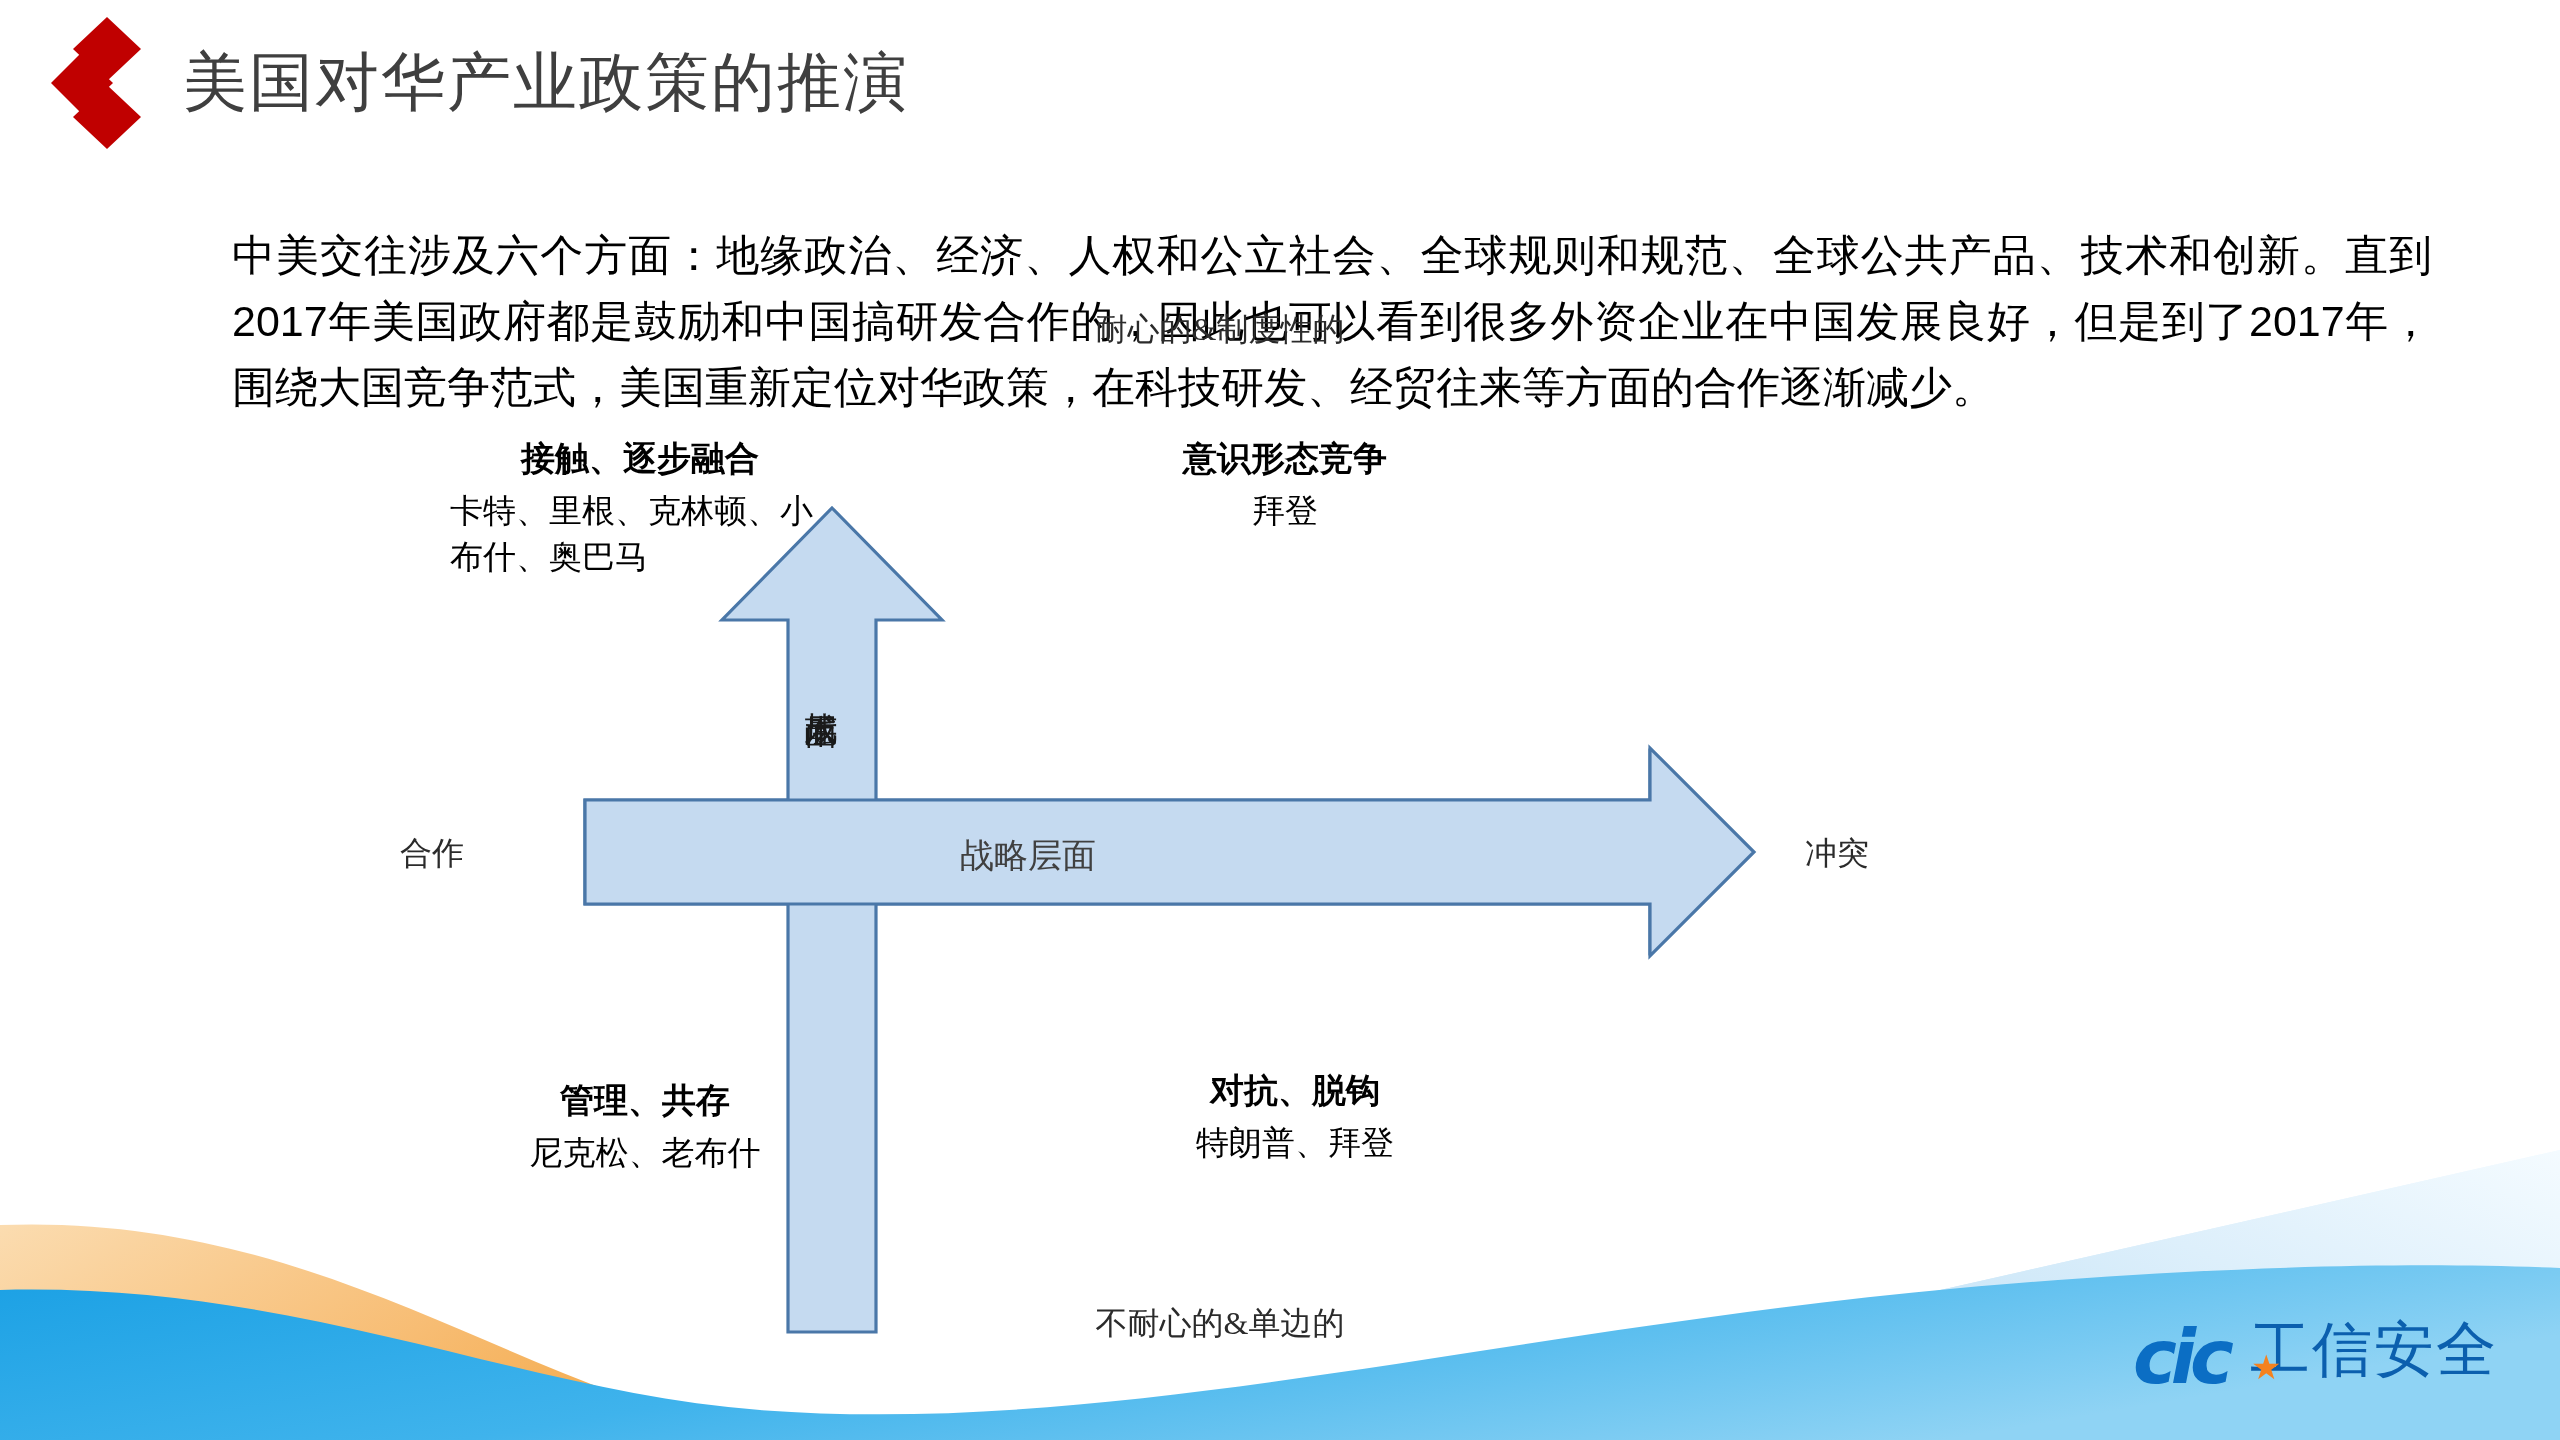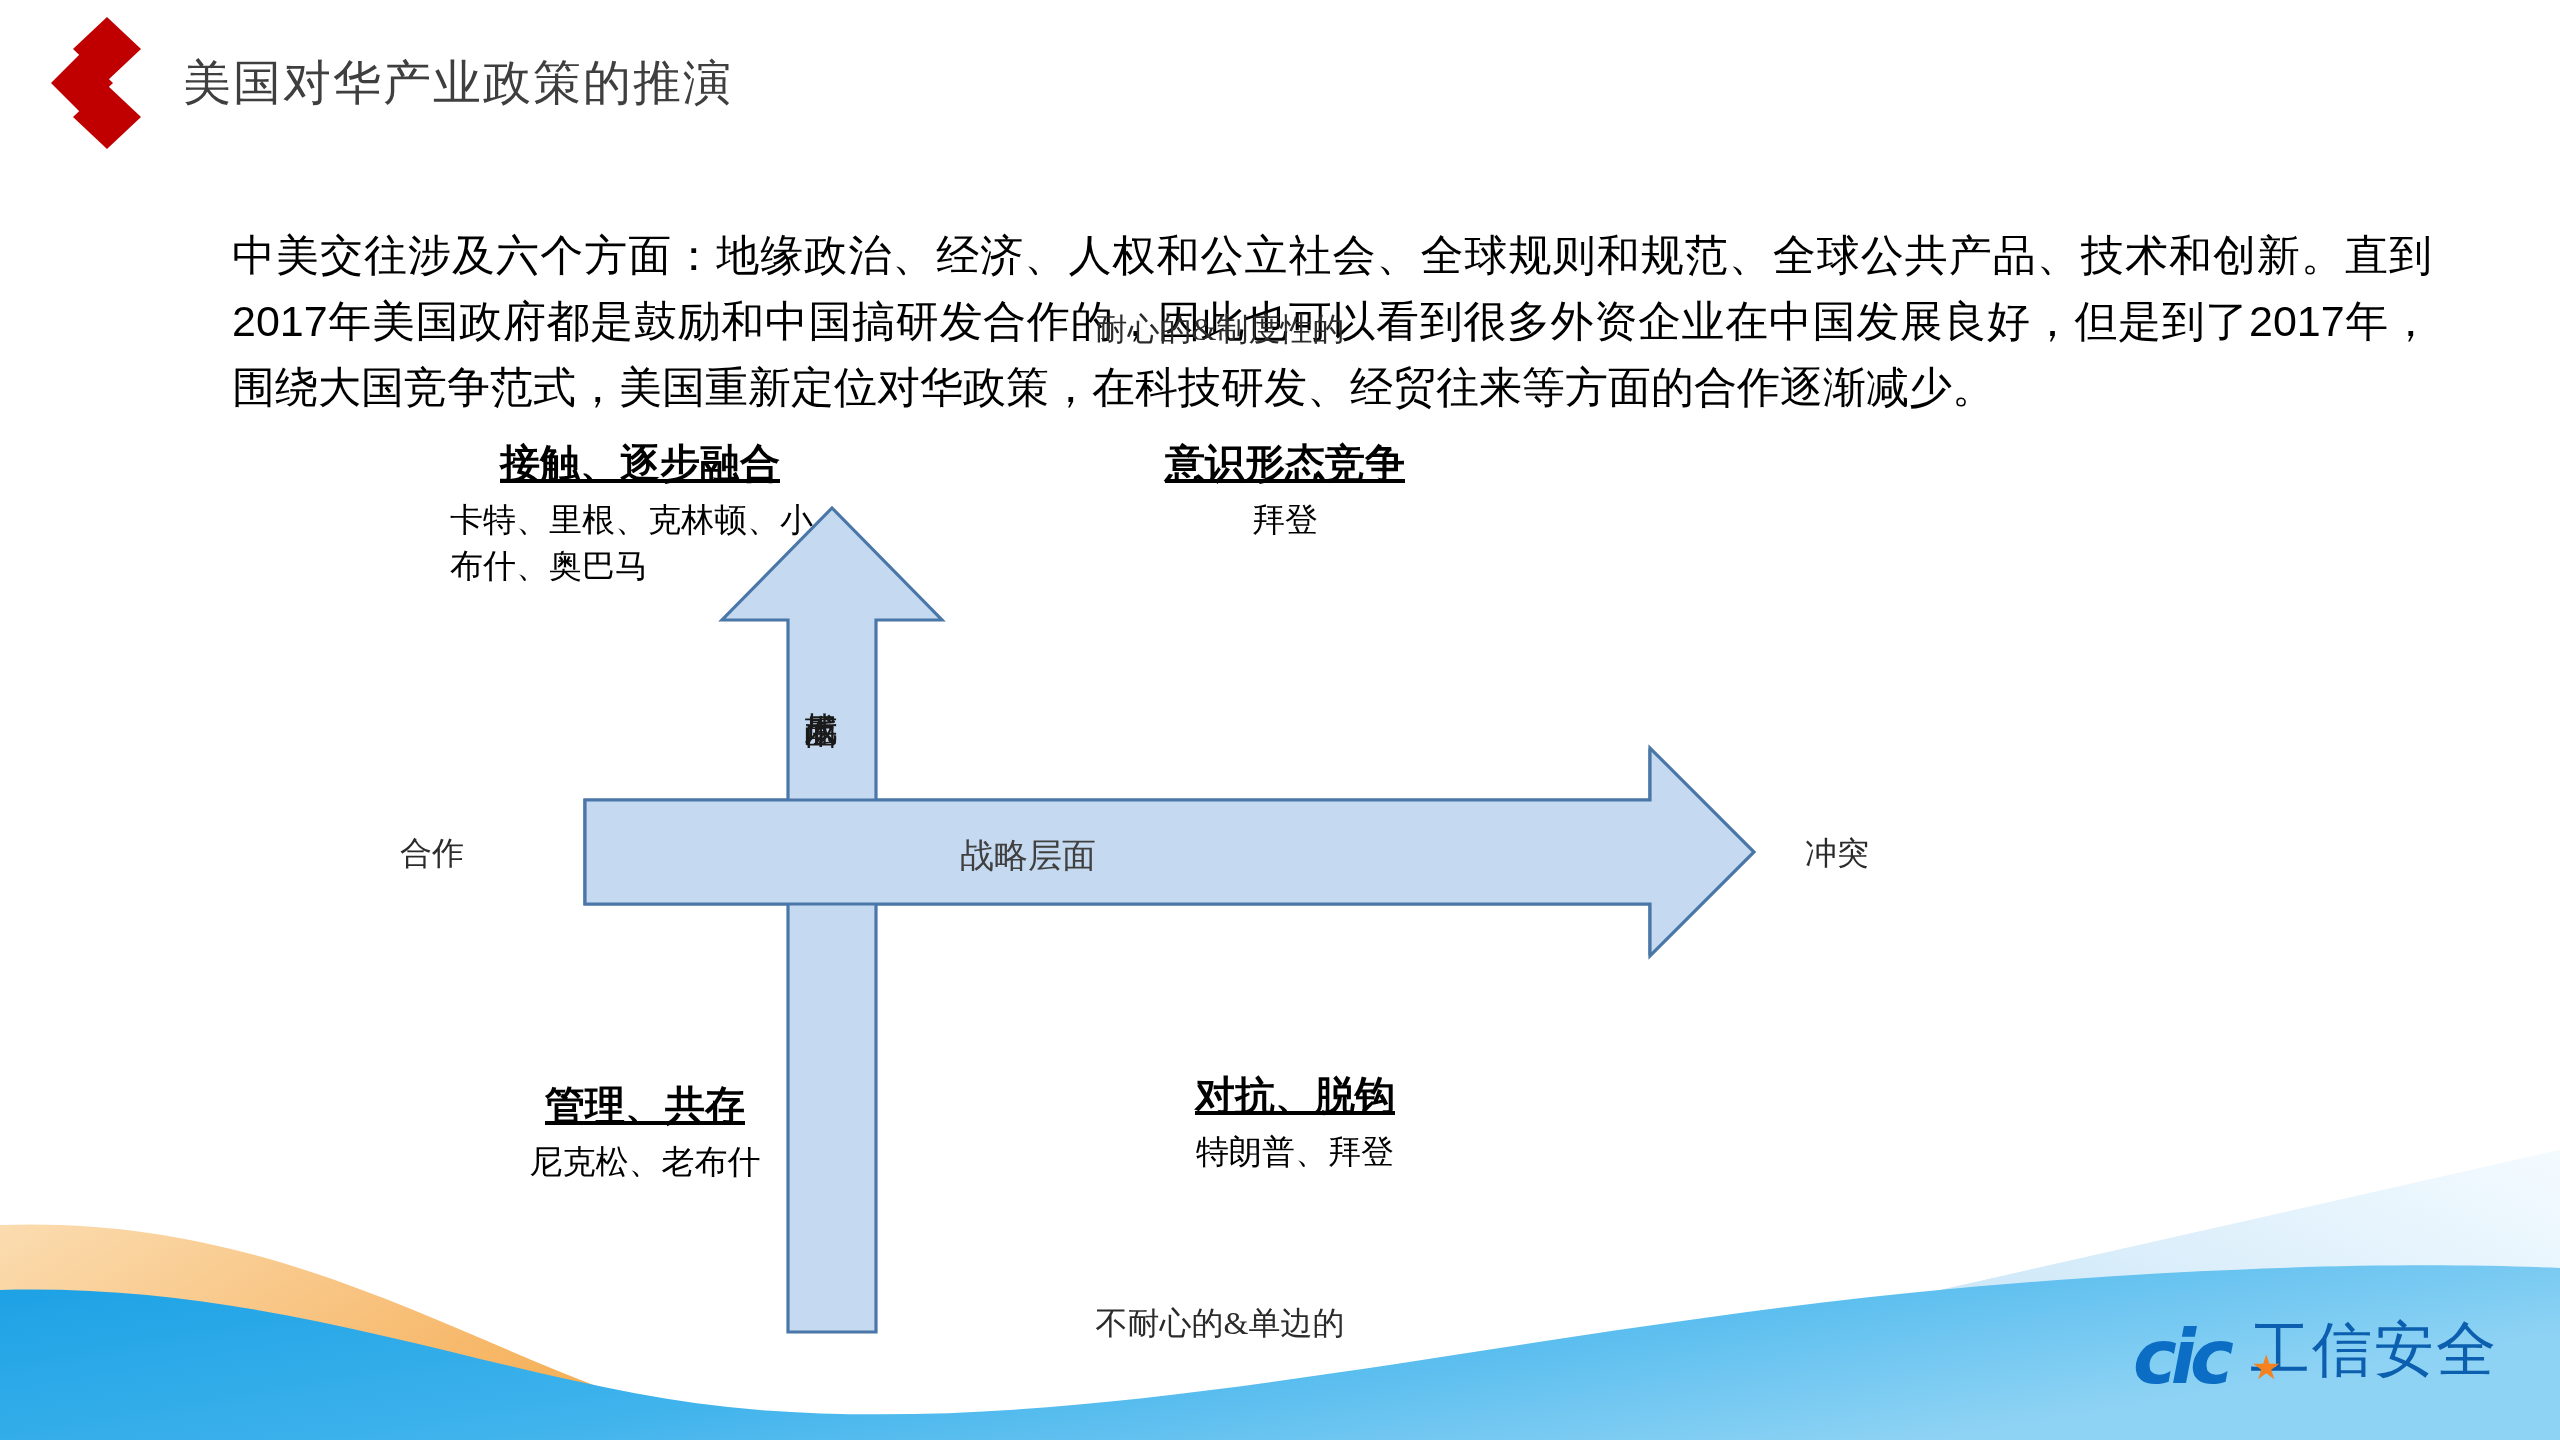--- a/index.html
+++ b/index.html
@@ -39,21 +39,21 @@
   }
   .diamond-mark {
     position: relative;
     width: 120px;
     height: 140px;
     margin-left: 45px;
     flex: 0 0 auto;
   }
   .page-title {
     font-family: "Liberation Serif", "DejaVu Serif", serif;
-    font-size: 48px;
+    font-size: 64px;
     color: #3f3f3f;
     letter-spacing: 2px;
     white-space: nowrap;
     margin-left: 18px;
     line-height: 1.1;
   }
 
   
   .body-text {
     position: absolute;
@@ -82,23 +82,22 @@
     position: absolute;
     font-family: "Liberation Serif", "DejaVu Serif", serif;
     color: #1a1a1a;
     white-space: nowrap;
   }
   .axis-cap {
     font-size: 32px;
     color: #2b2b2b;
   }
   .quad-title {
-    font-size: 40px;
+    font-size: 34px;
     font-weight: bold;
-    text-decoration: underline;
   }
   .quad-sub {
     font-size: 33px;
     font-weight: normal;
     line-height: 46px;
   }
   .quad-block { position: absolute; }
   .quad-block .quad-title { position: static; display: block; }
   .quad-block .quad-sub { position: static; display: block; }
   .center-lbl-h {

